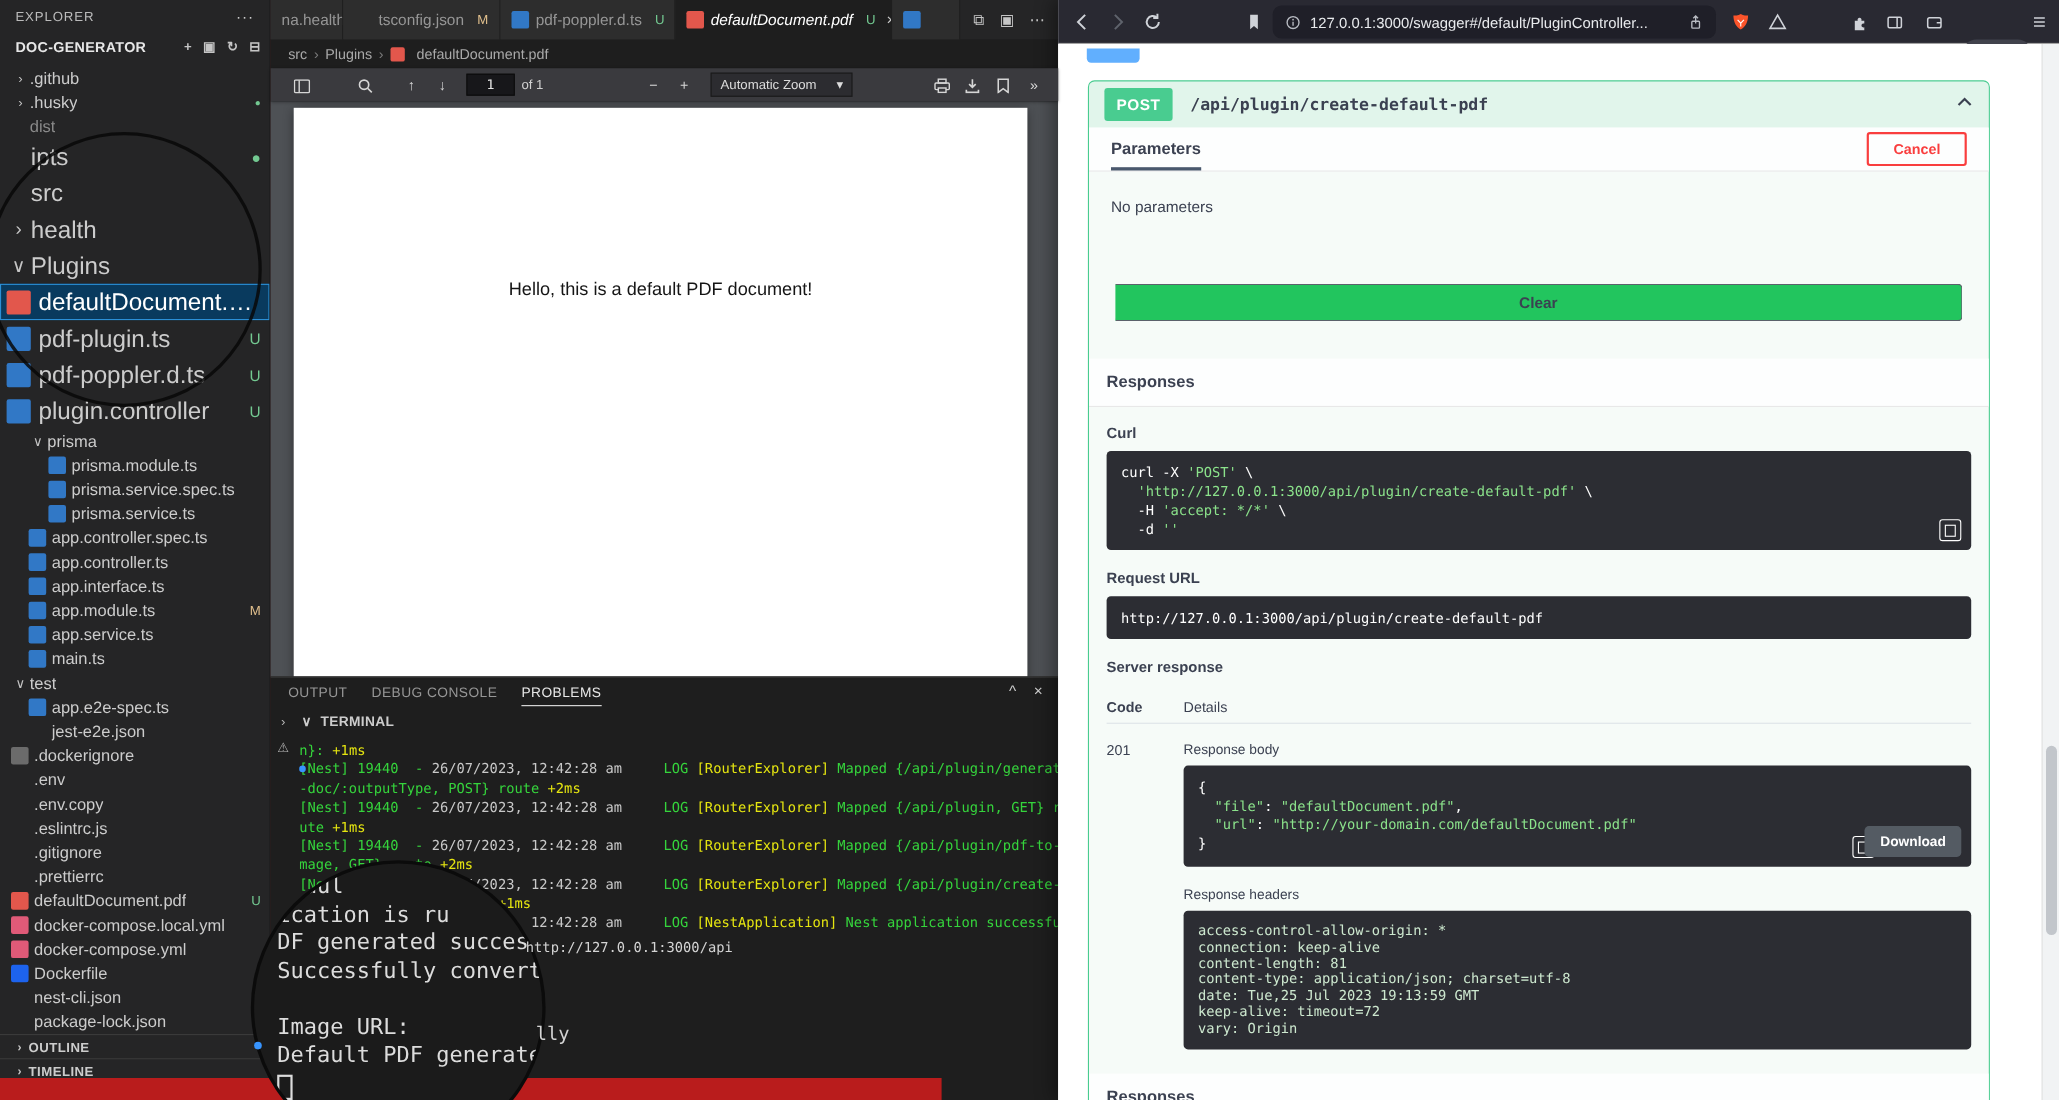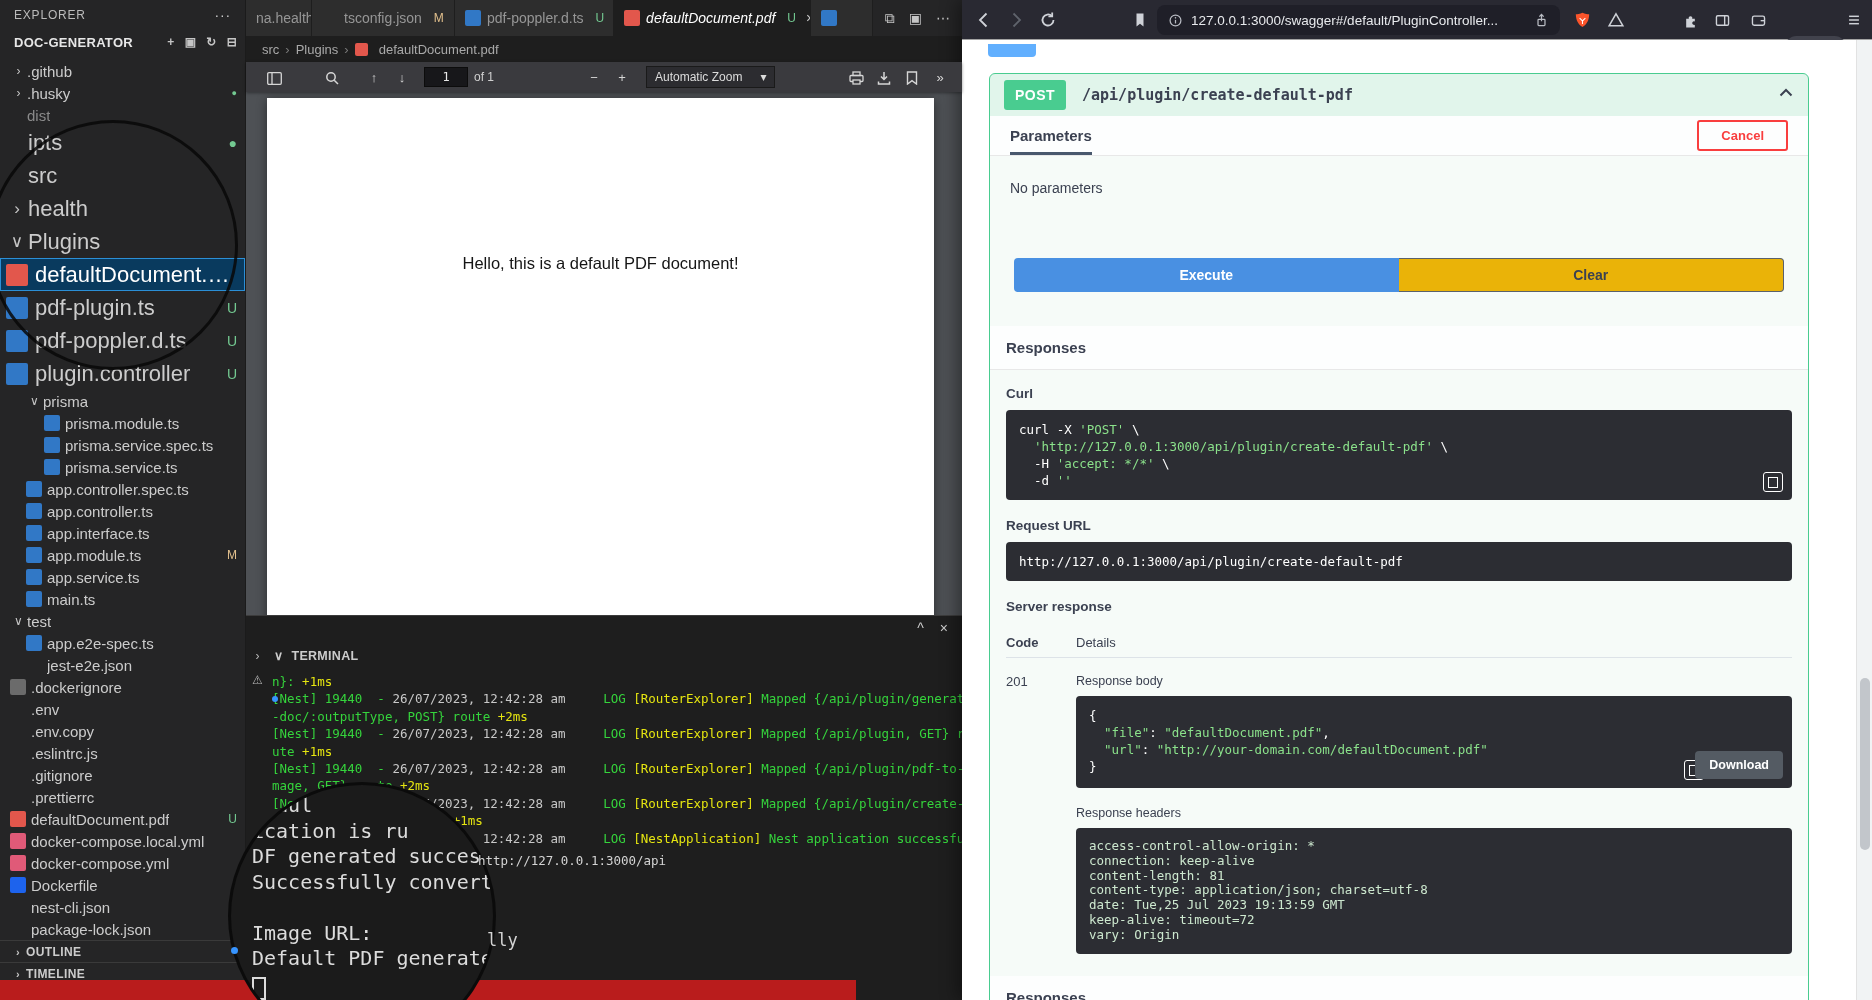--- a/index.html
+++ b/index.html
@@ -117,21 +117,21 @@
   .op-head{height:42px;display:flex;align-items:center;padding:0 14px;background:rgba(73,204,144,.12);border-radius:5px 5px 0 0;cursor:pointer;}
   .method-pill{background:#49cc90;color:#fff;font-weight:bold;font-size:14px;padding:7px 0;width:62px;text-align:center;border-radius:3px;letter-spacing:.5px;}
   .op-path{margin-left:16px;font-family:"DejaVu Sans Mono",monospace;font-weight:bold;font-size:15px;color:#3b4151;}
   .op-arrow{margin-left:auto;}
   .sec-tabs{height:40px;display:flex;align-items:center;justify-content:space-between;padding:0 20px;border-bottom:1px solid #e8e8e8;background:rgba(255,255,255,.8);}
   .params-title{font-size:15px;font-weight:bold;color:#3b4151;padding:10px 0 8px;border-bottom:3px solid #49586d;}
   .btn-cancel{border:2px solid #f93e3e;color:#f93e3e;background:transparent;font-weight:bold;font-size:13px;padding:6px 22px;border-radius:3px;cursor:pointer;}
   .no-params{padding:24px 20px 0;height:72px;font-size:14px;color:#3b4151;}
   .exec-row{display:flex;margin:30px 24px 0;height:34px;}
   .btn-execute{flex:1;background:#4990e2;color:#fff;font-weight:bold;font-size:14px;border:none;border-radius:4px 0 0 4px;cursor:pointer;}
-  .btn-clear{flex:1;background:#eab308;color:#3b4151;font-weight:bold;font-size:14px;border:1px solid #5b616b;border-left:none;border-radius:0 4px 4px 0;cursor:pointer;}
+  .btn-clear{flex:1;background:#22c55e;color:#3b4151;font-weight:bold;font-size:14px;border:1px solid #5b616b;border-left:none;border-radius:0 4px 4px 0;cursor:pointer;}
   .resp-head{margin-top:34px;padding:13px 16px;font-size:15px;font-weight:bold;color:#3b4151;border-bottom:1px solid #e8e8e8;background:rgba(255,255,255,.8);}
   .resp-inner{padding:16px 16px 0;}
   .h4{font-size:13.5px;font-weight:bold;color:#3b4151;margin:0 0 9px;}
   .mt{margin-top:18px;}
   .codeblock{background:#2c2d33;border-radius:4px;padding:11px 13px;font-family:"DejaVu Sans Mono",monospace;font-size:12.5px;line-height:17px;position:relative;color:#fff;}
   .c-cw{color:#ffffff;} .c-cg{color:#8be28b;} .c-hl{color:#cde8cf;}
   .copybtn{position:absolute;right:9px;bottom:8px;width:20px;height:20px;border:1.5px solid #ffffff;border-radius:3px;cursor:pointer;}
   .copybtn::after{content:"";position:absolute;left:4px;top:4px;width:8px;height:9px;border:1.5px solid #fff;background:#2c2d33;}
   .btn-download{position:absolute;right:9px;bottom:9px;background:#545b63;color:#fff;font-weight:bold;font-size:12.5px;border:none;border-radius:4px;padding:7px 14px;cursor:pointer;font-family:"Liberation Sans",sans-serif;}
   .copy2{right:88px;}
@@ -480,20 +480,25 @@
         <span class="pbtn" style="margin-right:8px">»</span>
       </div>
 
       <div id="pdfview">
         <div id="pdfpage">
           <div id="pdftext">Hello, this is a default PDF document!</div>
         </div>
       </div>
 
       <div id="panel">
+        <div id="ptabs">
+          <span class="ptab">OUTPUT</span>
+            <span class="ptab">DEBUG CONSOLE</span>
+            <span class="ptab active">PROBLEMS</span>
+        </div>
         <div id="pacts">
           <span>^</span>
           <span>×</span>
         </div>
         <div id="prail">
           <span>›</span>
           <span>⚠</span>
         </div>
         <div id="termhead">
           <span>∨</span>
@@ -640,21 +645,20 @@
         </div>
 
         <div class="sec-tabs">
           <span class="params-title">Parameters</span>
           <button class="btn-cancel">Cancel</button>
         </div>
 
         <div class="no-params">No parameters</div>
 
         <div class="exec-row">
-          <button class="btn-execute">Execute</button>
           <button class="btn-clear">Clear</button>
         </div>
 
         <div class="resp-head">Responses</div>
 
         <div class="resp-inner">
           <div class="h4">Curl</div>
           <div class="codeblock">
             <span class="copybtn"></span>
           <div class="tline"><span class="c-cw">curl -X </span><span class="c-cg">'POST'</span><span class="c-cw"> \</span></div>

